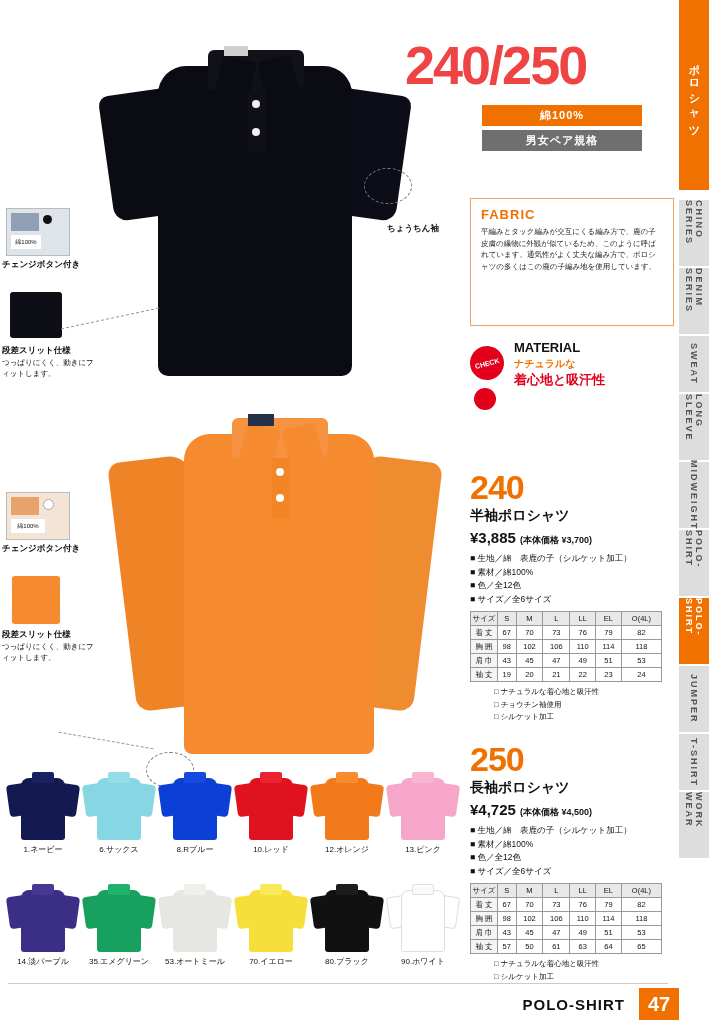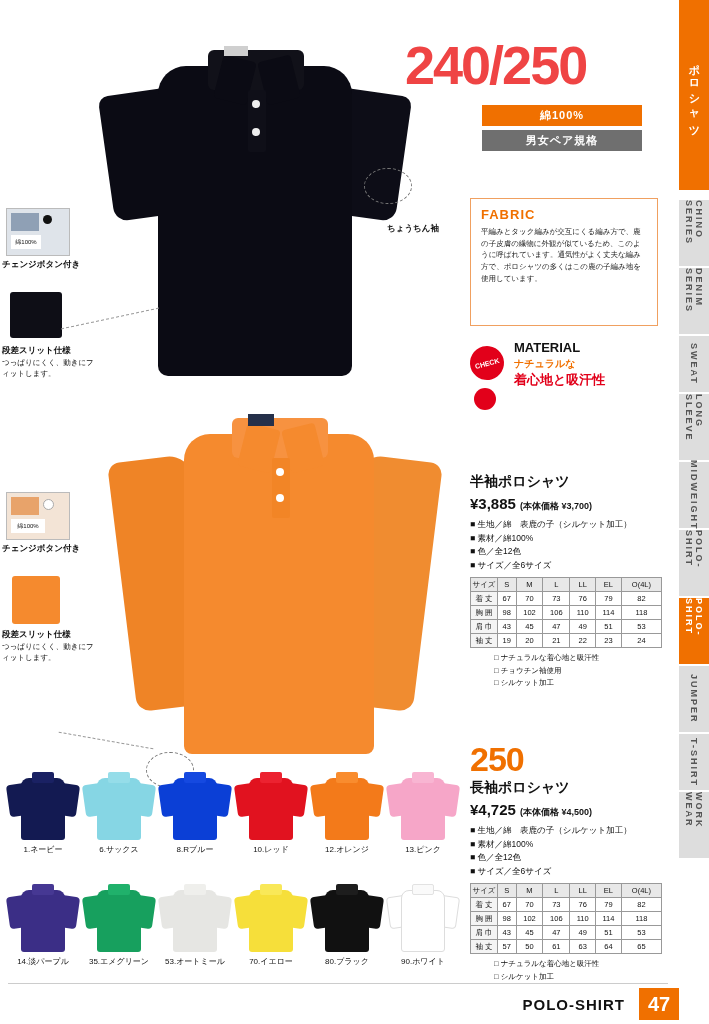--- a/index.html
+++ b/index.html
@@ -40,21 +40,21 @@
     height:21px;margin-bottom:4px;color:#fff;font-size:11px;
     display:flex;align-items:center;justify-content:center;font-weight:bold;
     letter-spacing:1px;
   }
   .badge.b1{background:#f07000;}
   .badge.b2{background:#9a9a9a;}
   .badge.b3{background:#6f6f6f;}
 
   
   .fabric-box{
-    position:absolute;left:470px;top:198px;width:188px;height:128px;
+    position:absolute;left:470px;top:198px;width:204px;height:128px;
     border:1px solid #f0a060;
     padding:8px 10px;box-sizing:border-box;
   }
   .fabric-title{color:#f07000;font-weight:bold;font-size:13px;letter-spacing:1px;}
   .fabric-sub{font-weight:bold;font-size:13px;margin-top:3px;}
   .fabric-body{font-size:7.5px;line-height:1.55;margin-top:4px;color:#222;}
 
   
   .material{position:absolute;left:470px;top:340px;width:200px;}
   .check-badge{
@@ -153,20 +153,21 @@
 
   <div class="material" style="height:120px;">
     <div class="check-badge">CHECK</div>
     <div class="red-dot"></div>
     <div class="mat-title">MATERIAL</div>
     <div class="mat-sub1">ナチュラルな</div>
     <div class="mat-sub2">着心地と吸汗性</div>
   </div>
 
   <div class="prod" style="top:470px;">
+    <div class="prod-num">240</div>
     <div class="prod-name">半袖ポロシャツ</div>
     <div class="prod-price">
       <span>¥3,885</span>
       <small>(本体価格 ¥3,700)</small>
     </div>
     <div class="spec">
       <div>生地／綿　表鹿の子（シルケット加工）</div>
       <div>素材／綿100%</div>
       <div>色／全12色</div>
       <div>サイズ／全6サイズ</div>

